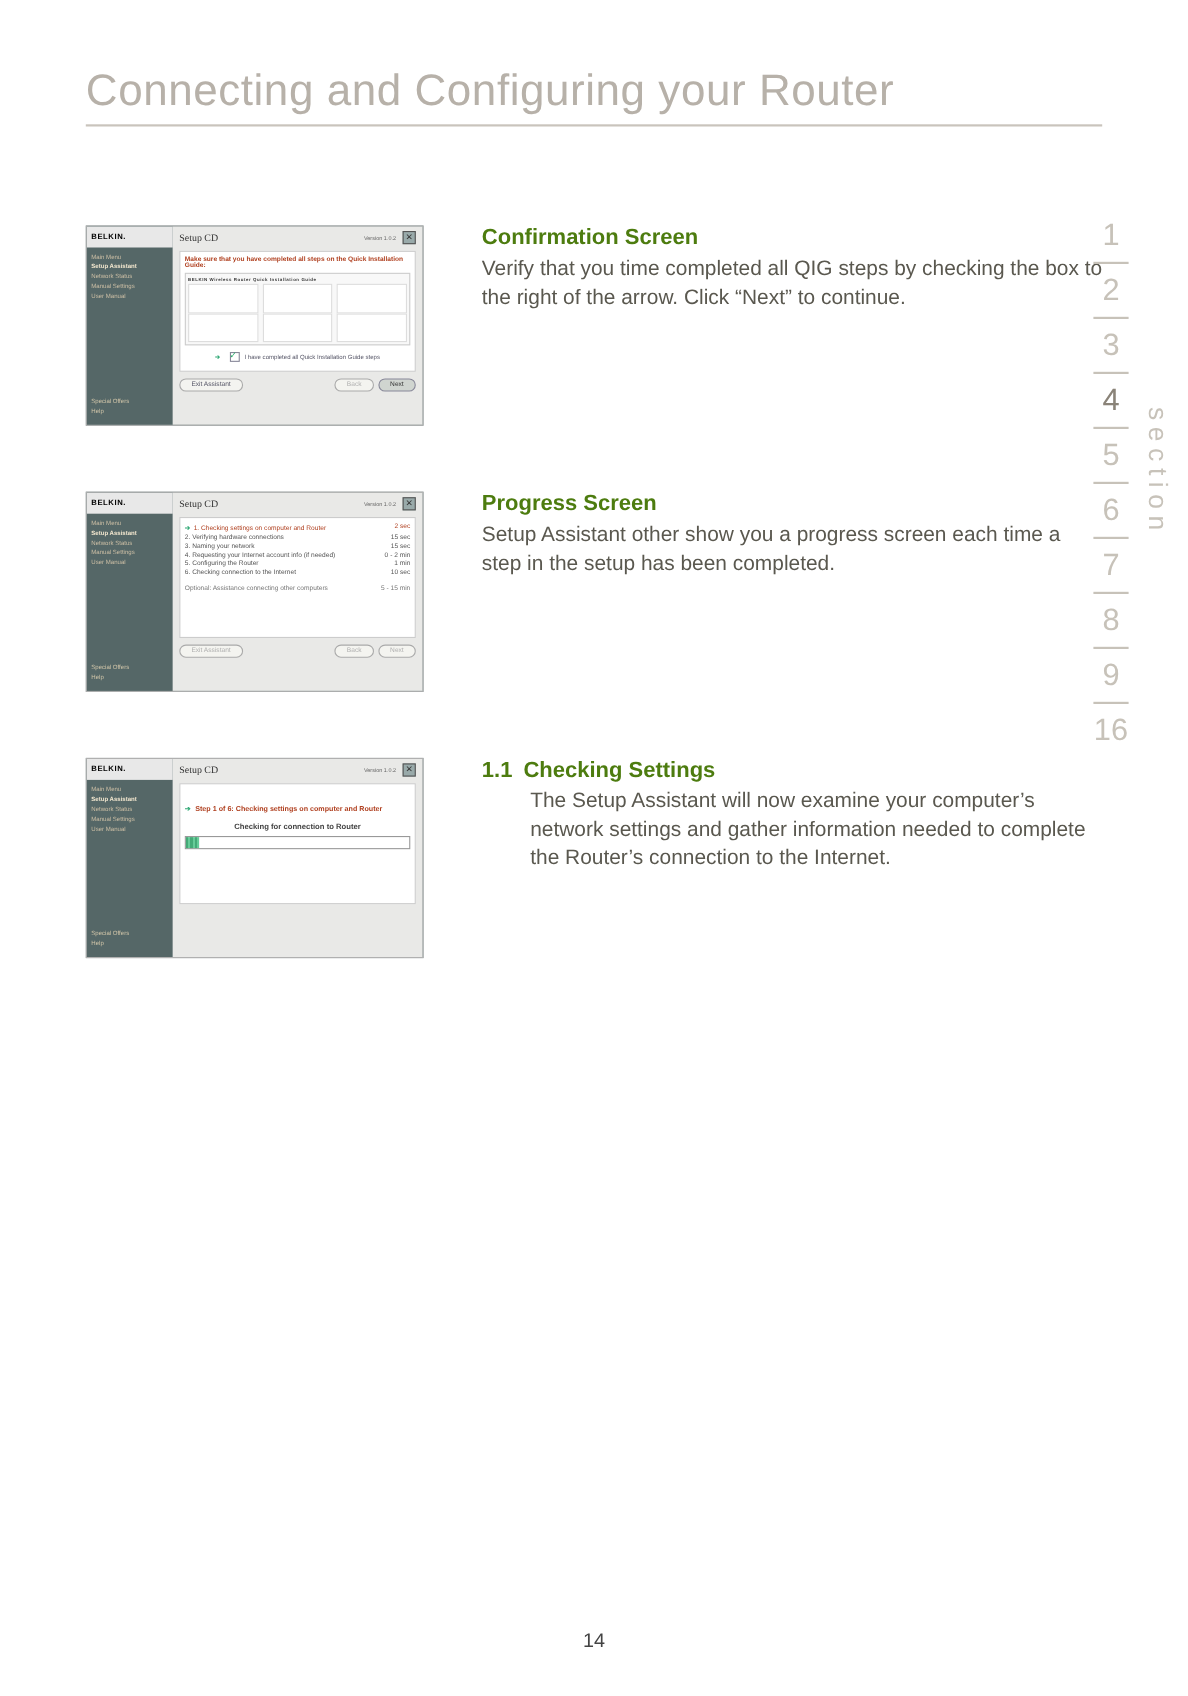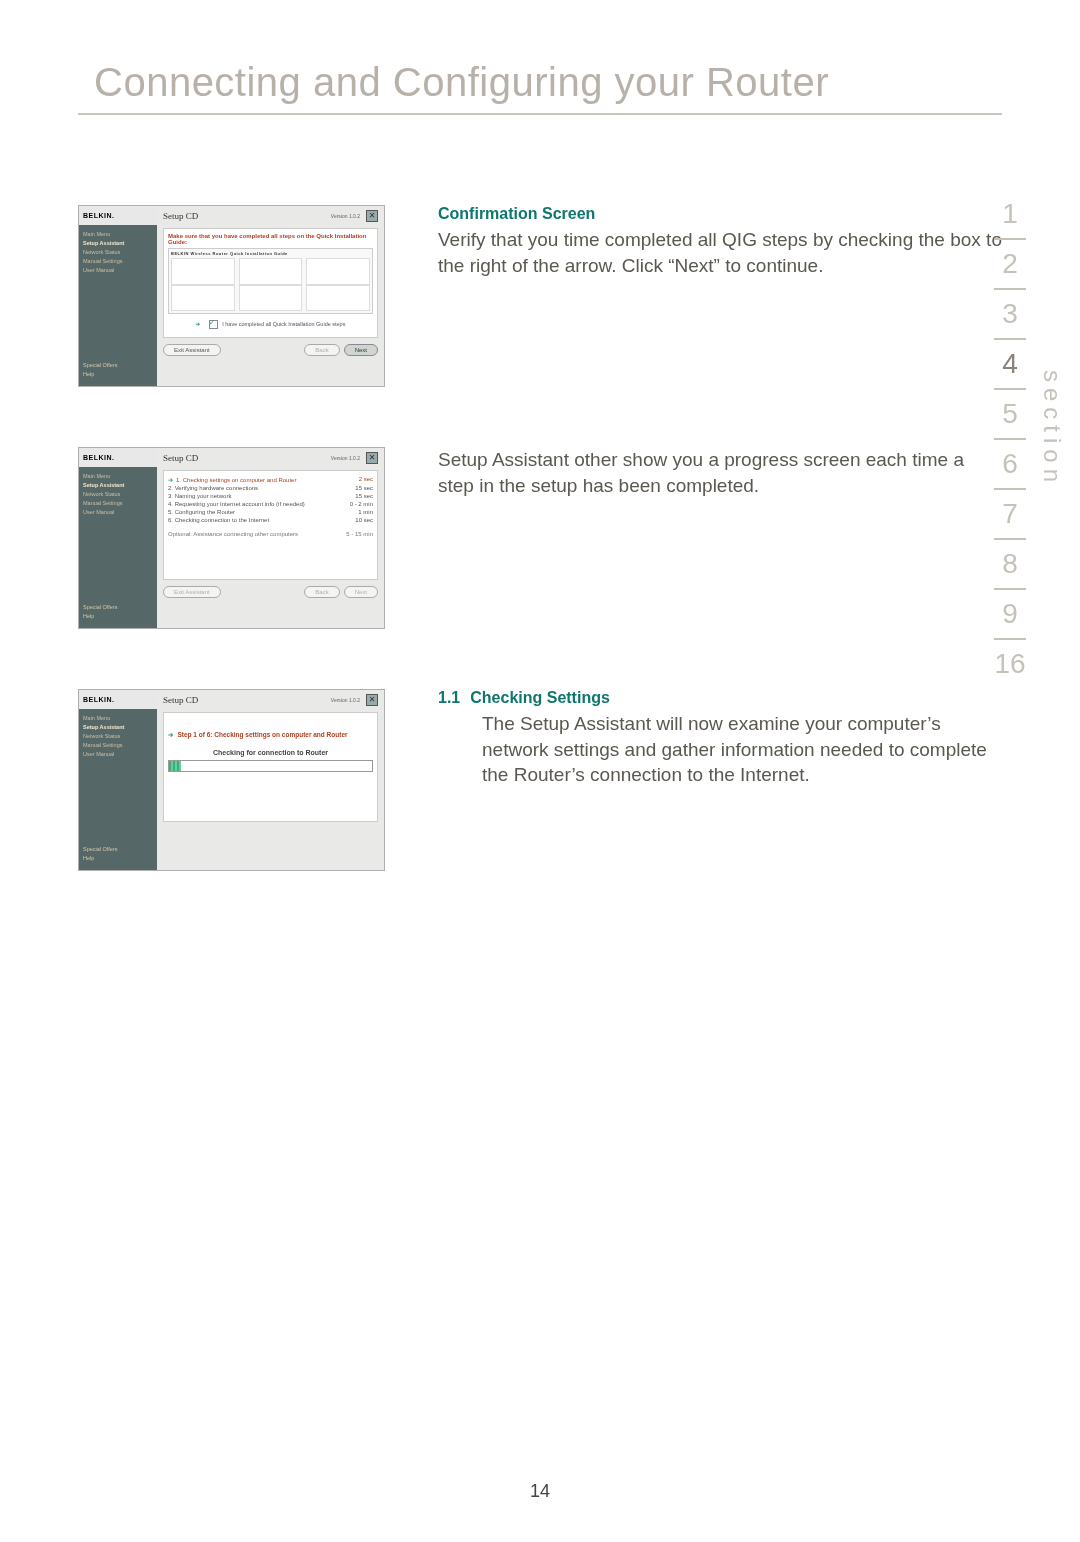--- a/index.html
+++ b/index.html
@@ -15,21 +15,21 @@
     width: 1080px;
     height: 1542px;
     box-sizing: border-box;
     padding: 60px 78px 40px 78px;
   }
   .page-title {
     font-size: 40px;
     color: #b7b1a9;
     font-weight: 400;
     letter-spacing: 0.5px;
-    margin: 0 0 8px 16px;
+    margin: 0 0 8px 0;
     font-family: "Trebuchet MS", Arial, sans-serif;
   }
   .title-rule {
     height: 2px;
     background: #c9c4bc;
     margin-bottom: 90px;
   }
   .content-row {
     display: flex;
     align-items: flex-start;
@@ -38,23 +38,23 @@
   .shot-col {
     width: 330px;
     flex: 0 0 330px;
   }
   .text-col {
     flex: 1;
     padding-left: 30px;
   }
   .text-col h3 {
     margin: 0 0 4px 0;
-    font-size: 16px;
-    font-weight: bold;
-    color: #0f766e;
+    font-size: 20px;
+    font-weight: bold;
+    color: #4d7c0f;
   }
   .text-col h3.num {
     display: flex;
     gap: 10px;
   }
   .text-col p {
     margin: 0;
     font-size: 19px;
     line-height: 1.35;
     color: #5a584f;
@@ -449,20 +449,21 @@
               <span class="shot-btn disabled">Exit Assistant</span>
               <span class="spacer"></span>
               <span class="shot-btn disabled">Back</span>
               <span class="shot-btn disabled">Next</span>
             </div>
           </div>
         </div>
       </div>
     </div>
     <div class="text-col">
+      <h3>Progress Screen</h3>
       <p>Setup Assistant other show you a progress screen each time a step in the setup has been completed.</p>
     </div>
   </div>
 
   <div class="content-row">
     <div class="shot-col">
       <div class="shot shot3">
         <div class="shot-inner">
           <div class="shot-side">
             <div>

